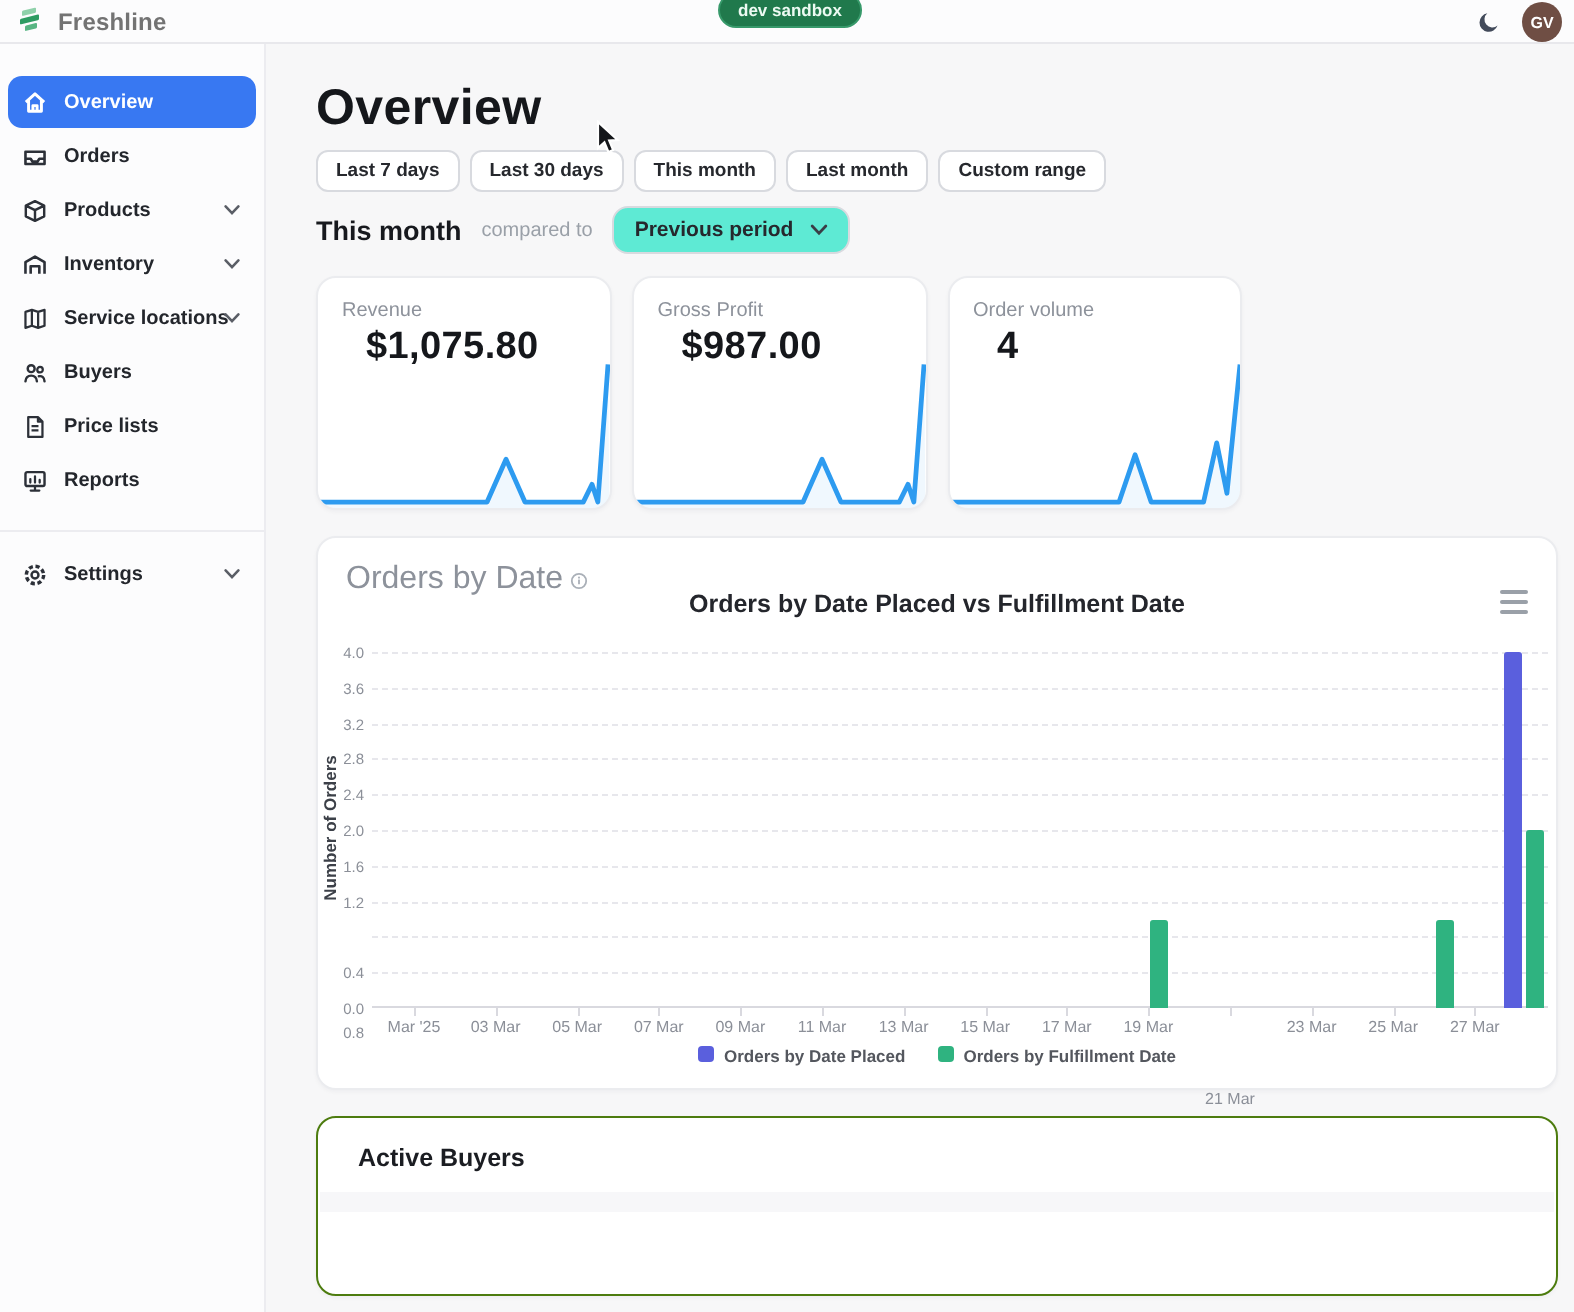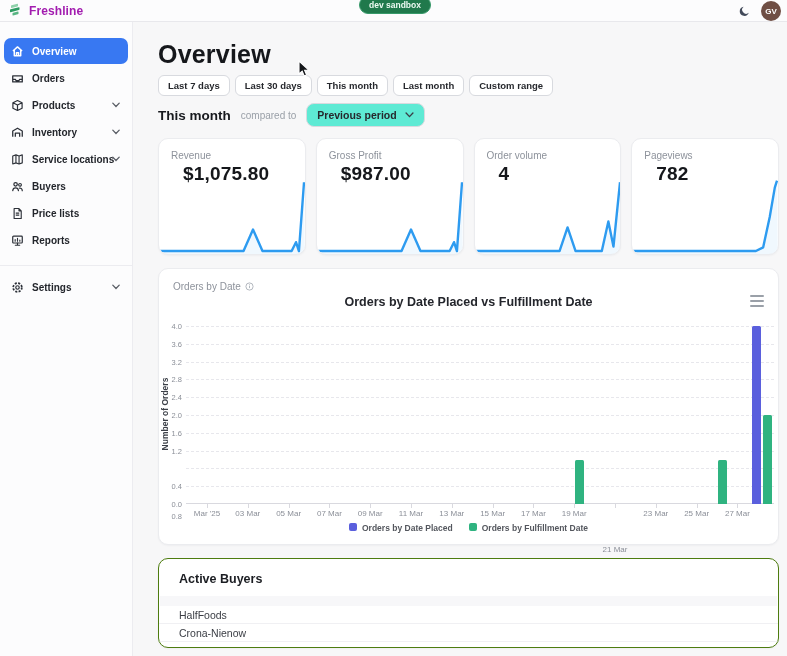--- a/index.html
+++ b/index.html
@@ -3,21 +3,21 @@
 <meta charset="utf-8">
 <style>
   * { margin:0; padding:0; box-sizing:border-box; }
   html,body { width:787px; height:656px; overflow:hidden; }
   body { font-family:"Liberation Sans", sans-serif; background:#f7f7f8; color:#1b1d22; position:relative; }
 
   
   .topbar { position:absolute; left:0; top:0; width:787px; height:22px; background:#fcfcfd;
             border-bottom:1px solid #e8e8ec; z-index:30; display:flex; align-items:center; }
   .brand { display:flex; align-items:center; gap:6px; padding-left:8px; }
-  .brand-name { font-size:12px; font-weight:700; color:#a21caf; letter-spacing:.1px; }
+  .brand-name { font-size:12px; font-weight:700; color:#737373; letter-spacing:.1px; }
   .env-badge { position:absolute; left:395px; top:-4px; transform:translateX(-50%);
                background:#20794c; border:1px solid #37996a; color:#ecfaf2; font-size:8.5px; font-weight:700;
                padding:3px 9px 3px; border-radius:9px; white-space:nowrap; }
   .topbar-right { position:absolute; right:6px; top:0; height:22px; display:flex; align-items:center; gap:10px; }
   .avatar { width:20px; height:20px; border-radius:50%; background:#6f4e44; color:#fff; font-size:8px; font-weight:700;
             display:flex; align-items:center; justify-content:center; }
 
   
   .sidebar { position:absolute; left:0; top:22px; width:133px; height:634px; background:#fcfcfd;
              border-right:1px solid #ececf0; padding-top:16px; z-index:20; }
@@ -46,21 +46,21 @@
   .stats { position:absolute; left:25px; top:116px; width:621px; display:grid; grid-template-columns:repeat(4,1fr); gap:10px; }
   .stat-card { position:relative; height:117px; background:#fff; border:1px solid #ebecef; border-radius:10px;
                box-shadow:0 1px 2px rgba(16,24,40,.04); overflow:hidden; }
   .stat-label { position:absolute; left:12px; top:11px; font-size:10px; color:#8d929b; }
   .stat-value { position:absolute; left:24px; top:24px; font-size:19px; font-weight:700; color:#15171b; letter-spacing:.2px; }
   .sparkline { position:absolute; left:0; right:0; bottom:0; height:74px; width:100%; display:block; }
 
   
   .chart-card { position:absolute; left:25px; top:246px; width:621px; height:277px; background:#fff;
                 border:1px solid #ebecef; border-radius:10px; box-shadow:0 1px 2px rgba(16,24,40,.04); }
-  .widget-label { position:absolute; left:14px; top:12px; font-size:10px; color:#8d929b; display:flex; align-items:center; gap:4px; }
+  .widget-label { position:absolute; left:14px; top:12px; font-size:16px; color:#8d929b; display:flex; align-items:center; gap:4px; }
   .chart-title { position:absolute; left:0; right:0; top:26px; text-align:center; font-size:12.5px; font-weight:800; color:#24262c; }
   .chart-menu { position:absolute; right:14px; top:26px; width:14px; height:12px; display:flex; flex-direction:column;
                 justify-content:space-between; cursor:pointer; }
   .chart-menu i { display:block; height:2px; background:#9aa0a8; border-radius:1px; }
   .ylabel { position:absolute; left:-64px; top:140px; width:140px; text-align:center; transform:rotate(-90deg);
             font-size:8.5px; font-weight:700; color:#3c4048; }
   #yticks { position:absolute; left:0; top:57px; width:23px; height:178px; }
   #yticks div { position:absolute; right:0; font-size:7.5px; color:#8b8f98; }
   #plot { position:absolute; left:27px; top:57px; width:588px; height:178px; }
   .gridline { position:absolute; left:0; right:0; height:0; border-top:1px dashed #e7e7ec; }
@@ -255,28 +255,20 @@
           <polygon points="0.0,38.4 58.0,38.4 64.5,26.8 71.0,38.4 91.0,38.4 94.0,33.6 96.0,38.4 99.5,1.2 100,40 0,40" fill="rgba(45,155,240,0.07)"></polygon>
           <polyline points="0.0,38.4 58.0,38.4 64.5,26.8 71.0,38.4 91.0,38.4 94.0,33.6 96.0,38.4 99.5,1.2" fill="none" stroke="#2d9bf0" stroke-width="2.4" vector-effect="non-scaling-stroke" stroke-linejoin="round"></polyline>
         </svg>
       </div>
       <div class="stat-card">
         <div class="stat-label">Order volume</div>
         <div class="stat-value">4</div>
         <svg class="sparkline" viewBox="0 0 100 40" preserveAspectRatio="none">
           <polygon points="0.0,38.4 58.0,38.4 63.5,25.6 69.0,38.4 87.0,38.4 91.5,22.4 95.0,36.0 99.5,1.2 100,40 0,40" fill="rgba(45,155,240,0.07)"></polygon>
           <polyline points="0.0,38.4 58.0,38.4 63.5,25.6 69.0,38.4 87.0,38.4 91.5,22.4 95.0,36.0 99.5,1.2" fill="none" stroke="#2d9bf0" stroke-width="2.4" vector-effect="non-scaling-stroke" stroke-linejoin="round"></polyline>
-        </svg>
-      </div>
-      <div class="stat-card">
-        <div class="stat-label">Pageviews</div>
-        <div class="stat-value">782</div>
-        <svg class="sparkline" viewBox="0 0 100 40" preserveAspectRatio="none">
-          <polygon points="0.0,38.4 85.0,38.4 90.0,36.4 94.5,20.0 98.0,4.0 99.5,0.4 100,40 0,40" fill="rgba(45,155,240,0.07)"></polygon>
-          <polyline points="0.0,38.4 85.0,38.4 90.0,36.4 94.5,20.0 98.0,4.0 99.5,0.4" fill="none" stroke="#2d9bf0" stroke-width="2.4" vector-effect="non-scaling-stroke" stroke-linejoin="round"></polyline>
         </svg>
       </div>
     </section>
 
   <section class="chart-card">
     <div class="widget-label">
       <span>Orders by Date</span>
       <span style="display:flex;">
         <svg width="9" height="9" viewBox="0 0 10 10">
             <circle cx="5" cy="5" r="4" fill="none" stroke="#aab0b8" stroke-width="1"></circle>
@@ -360,24 +352,20 @@
         <div class="legend-item">
           <span class="legend-sq" style="background:#2fb380"></span>
           <span>Orders by Fulfillment Date</span>
         </div>
       </div>
   </section>
 
   <section class="buyers-card">
     <div class="buyers-title">Active Buyers</div>
     <div class="buyers-headstrip"></div>
-    <div id="buyer-rows">
-        <div class="buyer-row">HalfFoods</div>
-        <div class="buyer-row">Crona-Nienow</div>
-      </div>
   </section>
 </main>
 
 <span class="cursor">
   <svg width="14" height="18" viewBox="0 0 14 18">
     <path d="M2 1 L2 14 L5.2 11.2 L7.2 16 L9.6 15 L7.6 10.3 L11.8 10 Z" fill="#14161a" stroke="#ffffff" stroke-width="1.1"></path>
   </svg>
 </span>
 
 </body></html>

